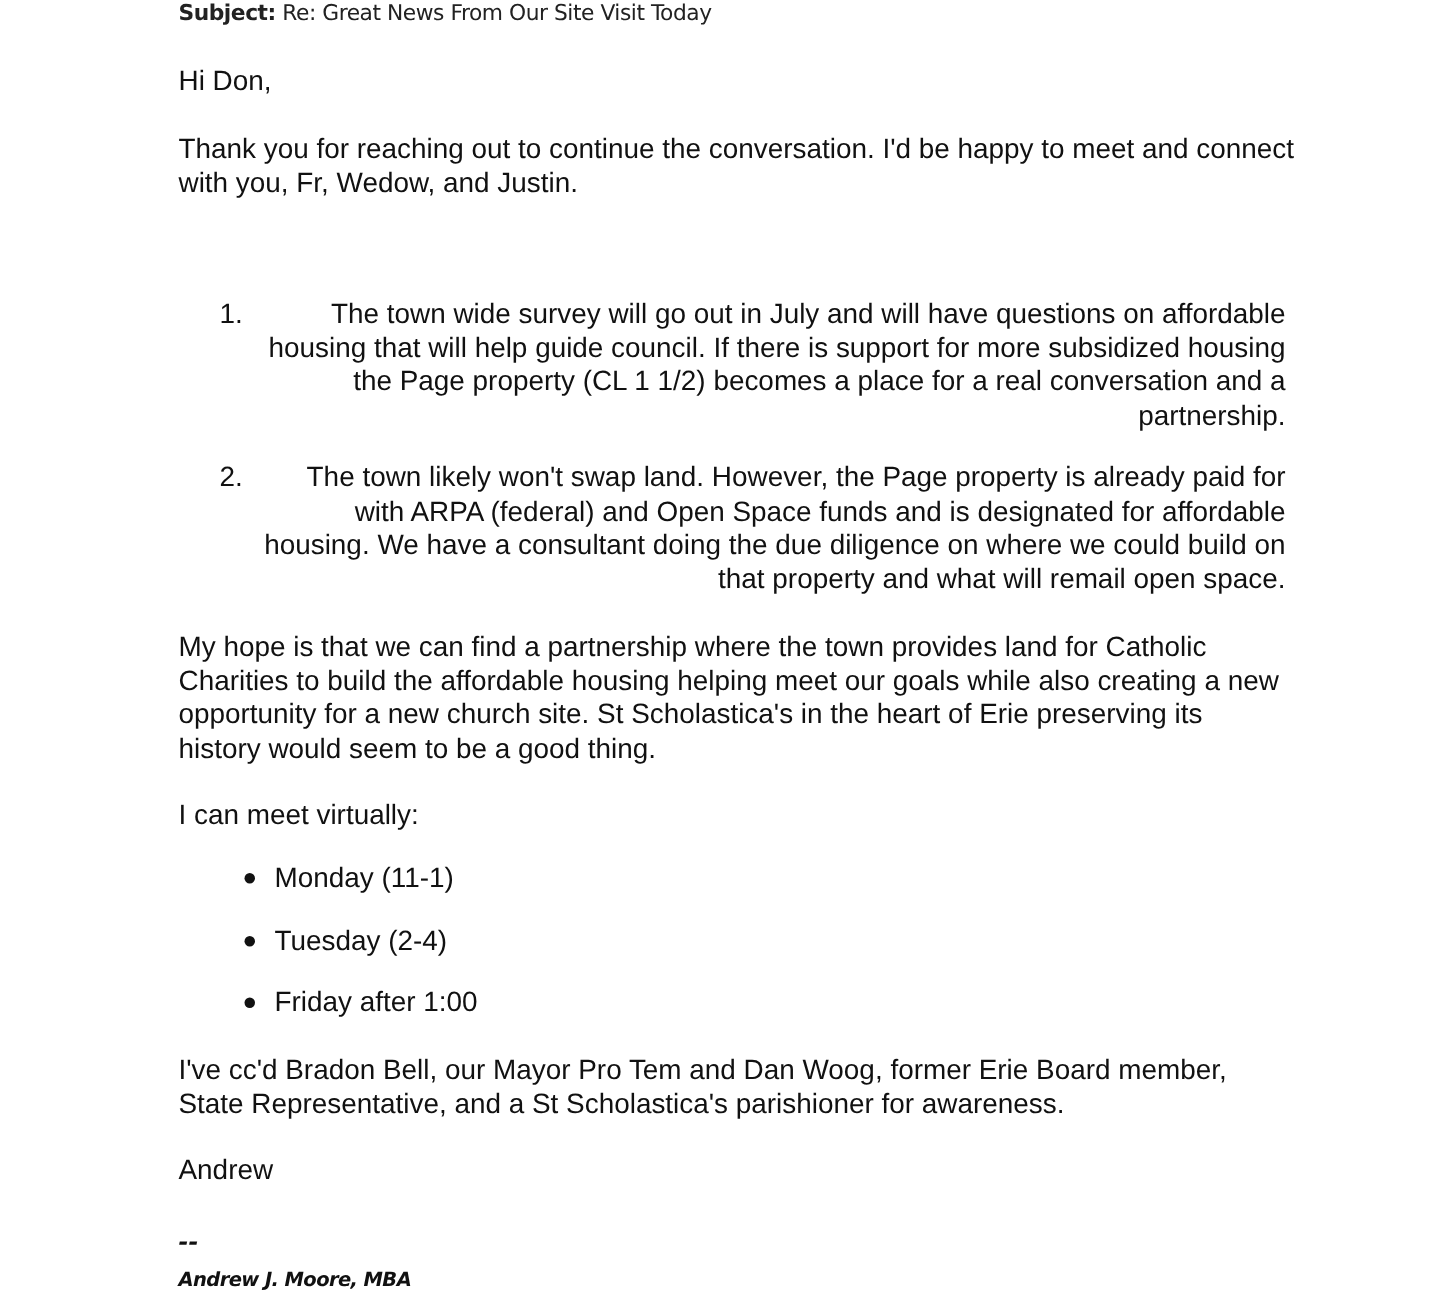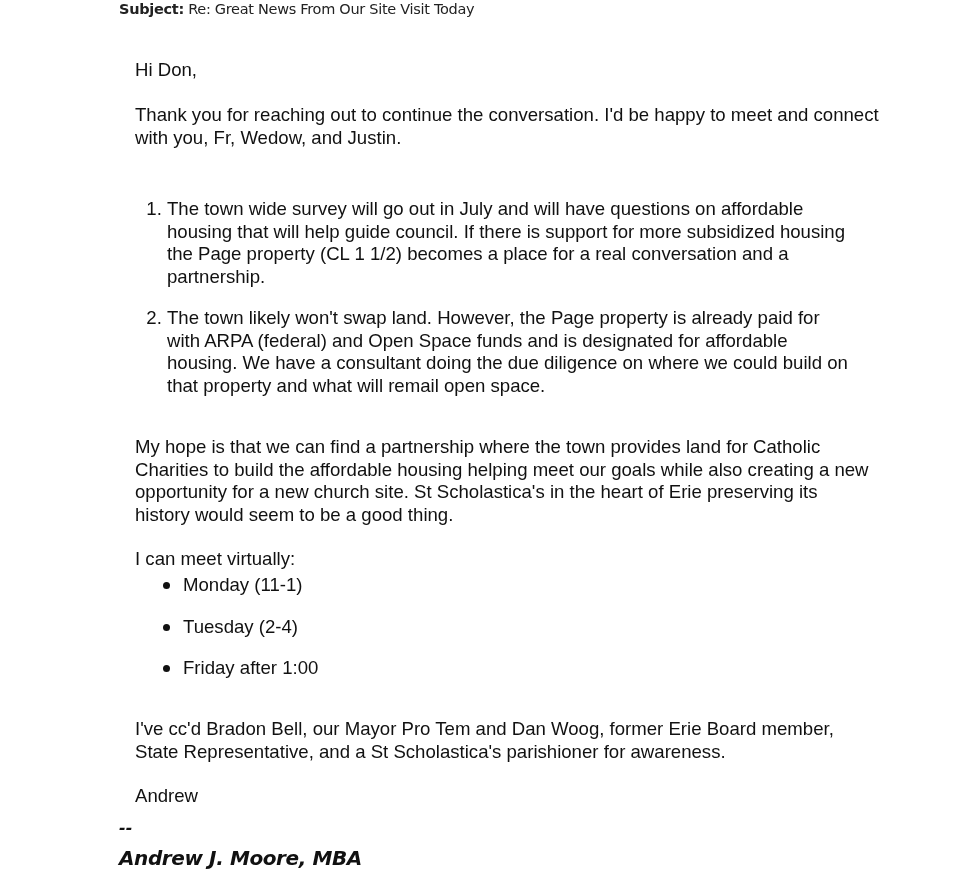--- a/index.html
+++ b/index.html
@@ -32,35 +32,36 @@
       font-weight: bold;
       margin-top: 48px;
     }
     .body-text {
       font-family: "Liberation Sans", sans-serif;
       font-size: 18.6px;
       line-height: 22.5px;
       color: #111;
     }
     p.para {
-      margin: 16px;
+      margin: 0;
     }
     .greeting { position: absolute; top: 43px; }
     .thanks { position: absolute; top: 88px; width: 760px; }
     .two-items { position: absolute; top: 156px; }
     ol.items {
       position: absolute;
       top: 198px;
       margin: 0;
       padding-left: 48px;
       width: 690px;
     }
     ol.items li {
       margin: 0 0 19px 0;
       padding-left: 0;
+      text-align: right;
     }
     .hope { position: absolute; top: 420px; width: 740px; }
     .meet { position: absolute; top: 532px; }
     ul.times {
       position: absolute;
       top: 574px;
       margin: 0;
       padding-left: 48px;
       list-style: none;
     }
@@ -88,21 +89,21 @@
       font-style: italic;
       font-size: 16px;
       color: #111;
     }
     .sig-name {
       position: absolute;
       top: 846px;
       font-family: "DejaVu Sans", sans-serif;
       font-weight: bold;
       font-style: italic;
-      font-size: 20px;
+      font-size: 13px;
       letter-spacing: -0.4px;
       color: #111;
       white-space: nowrap;
     }
   </style>
 </head>
 <body>
 
 <div class="page">
 

